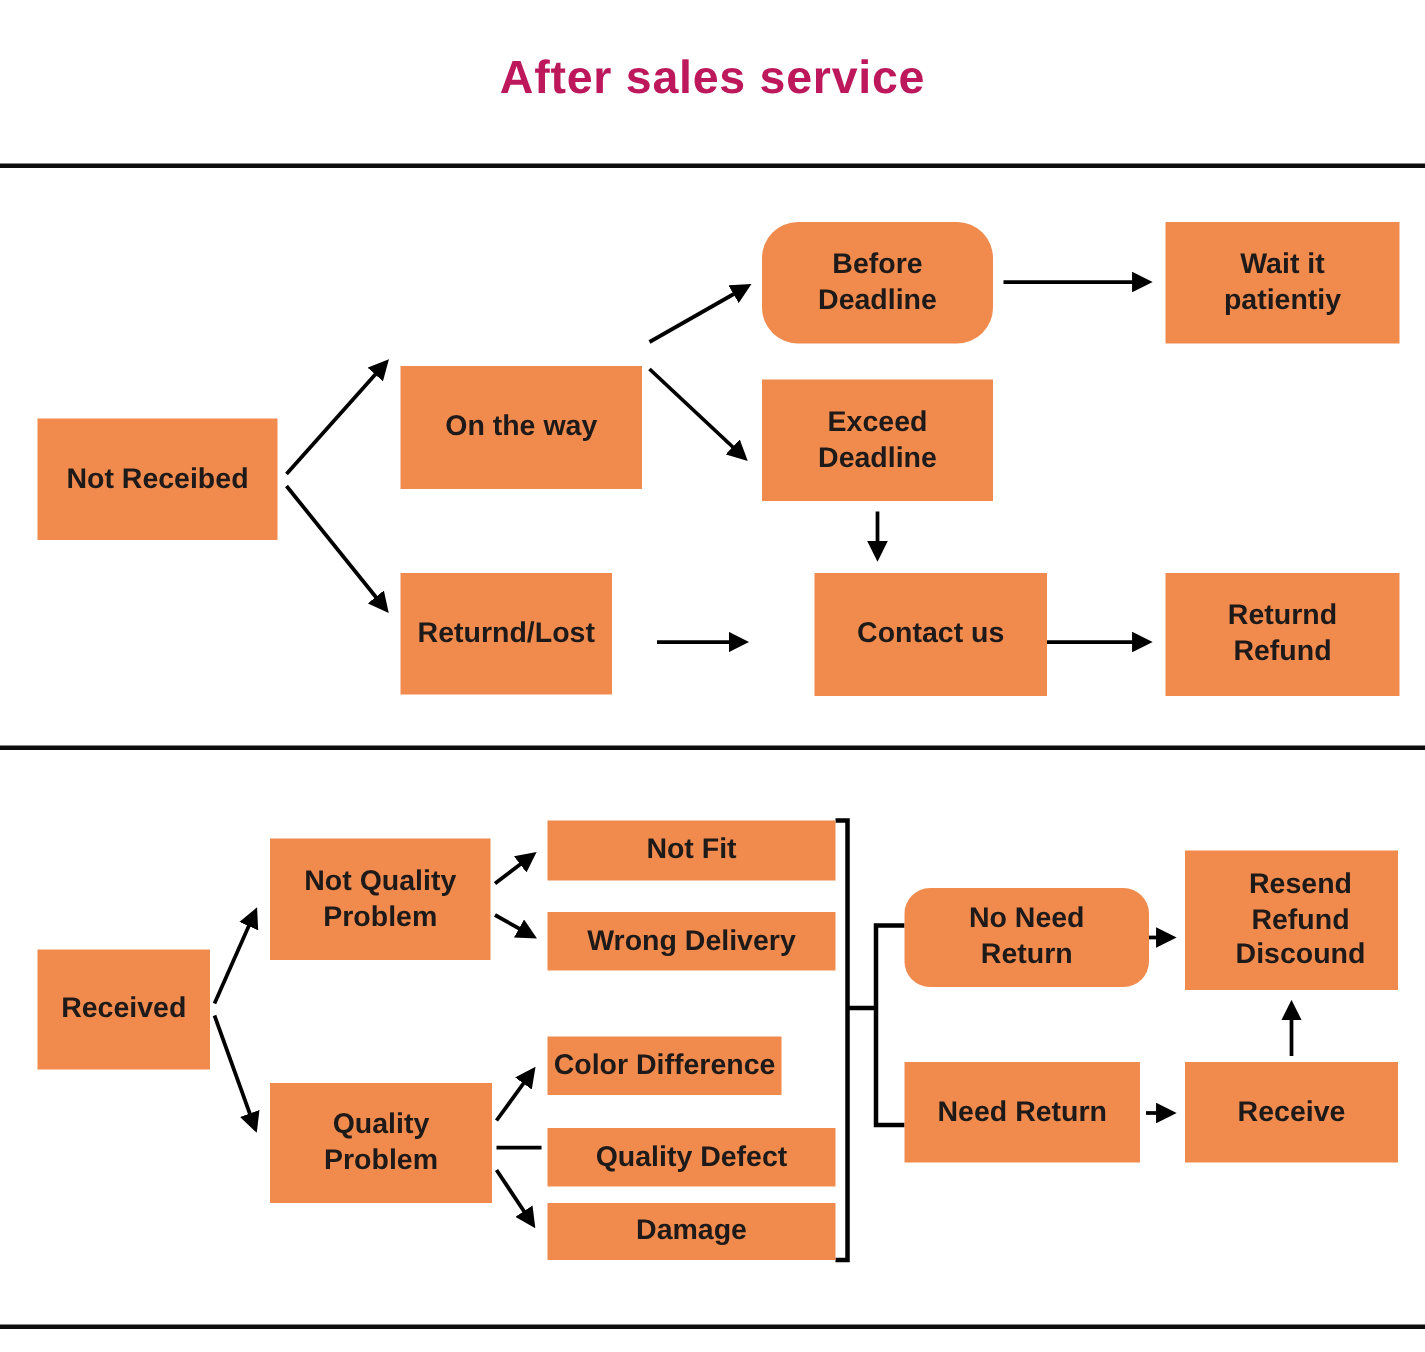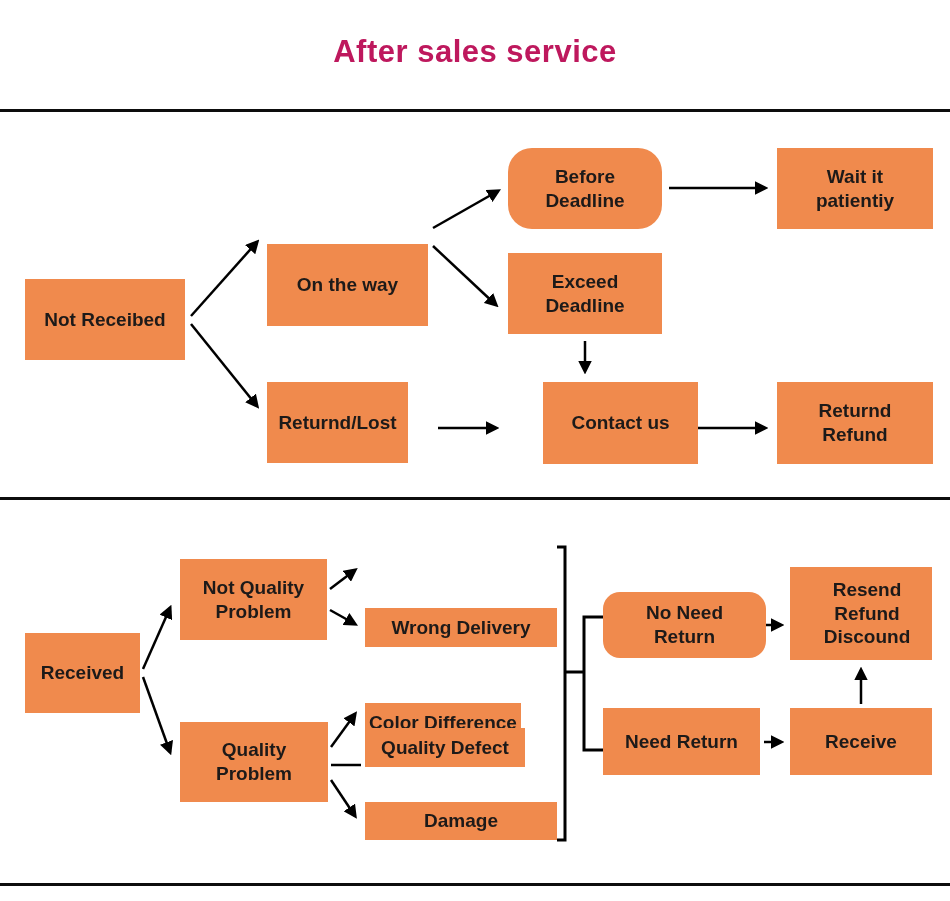--- a/index.html
+++ b/index.html
@@ -114,23 +114,24 @@
   <div class="node" style="left:267px;top:382px;width:141px;height:81px;">Returnd/Lost</div>
   <div class="node" style="left:507px;top:382px;width:155px;height:82px;margin-left:36px;">Contact us</div>
   <div class="node" style="left:777px;top:382px;width:156px;height:82px;">Returnd
 Refund</div>
 
   <div class="node" style="left:25px;top:633px;width:115px;height:80px;">Received</div>
   <div class="node" style="left:180px;top:559px;width:147px;height:81px;">Not Quality
 Problem</div>
   <div class="node" style="left:180px;top:722px;width:148px;height:80px;">Quality
 Problem</div>
+  <div class="node" style="left:365px;top:547px;width:192px;height:40px;">Not Fit</div>
   <div class="node" style="left:365px;top:608px;width:192px;height:39px;">Wrong Delivery</div>
-  <div class="node" style="left:365px;top:691px;width:156px;height:39px;margin-top:12px;">Color Difference</div>
-  <div class="node" style="left:365px;top:728px;width:160px;height:39px;">Quality Defect</div>
+  <div class="node" style="left:365px;top:691px;width:156px;height:39px;">Color Difference</div>
+  <div class="node" style="left:365px;top:752px;width:192px;height:39px;">Quality Defect</div>
   <div class="node" style="left:365px;top:802px;width:192px;height:38px;">Damage</div>
   <div class="node" style="left:603px;top:592px;width:163px;height:66px;border-radius:17px;">No Need
 Return</div>
   <div class="node" style="left:603px;top:708px;width:157px;height:67px;">Need Return</div>
   <div class="node" style="left:790px;top:567px;width:142px;height:93px;padding-left:12px;">Resend
 Refund
 Discound</div>
   <div class="node" style="left:790px;top:708px;width:142px;height:67px;">Receive</div>
 
 </div>

